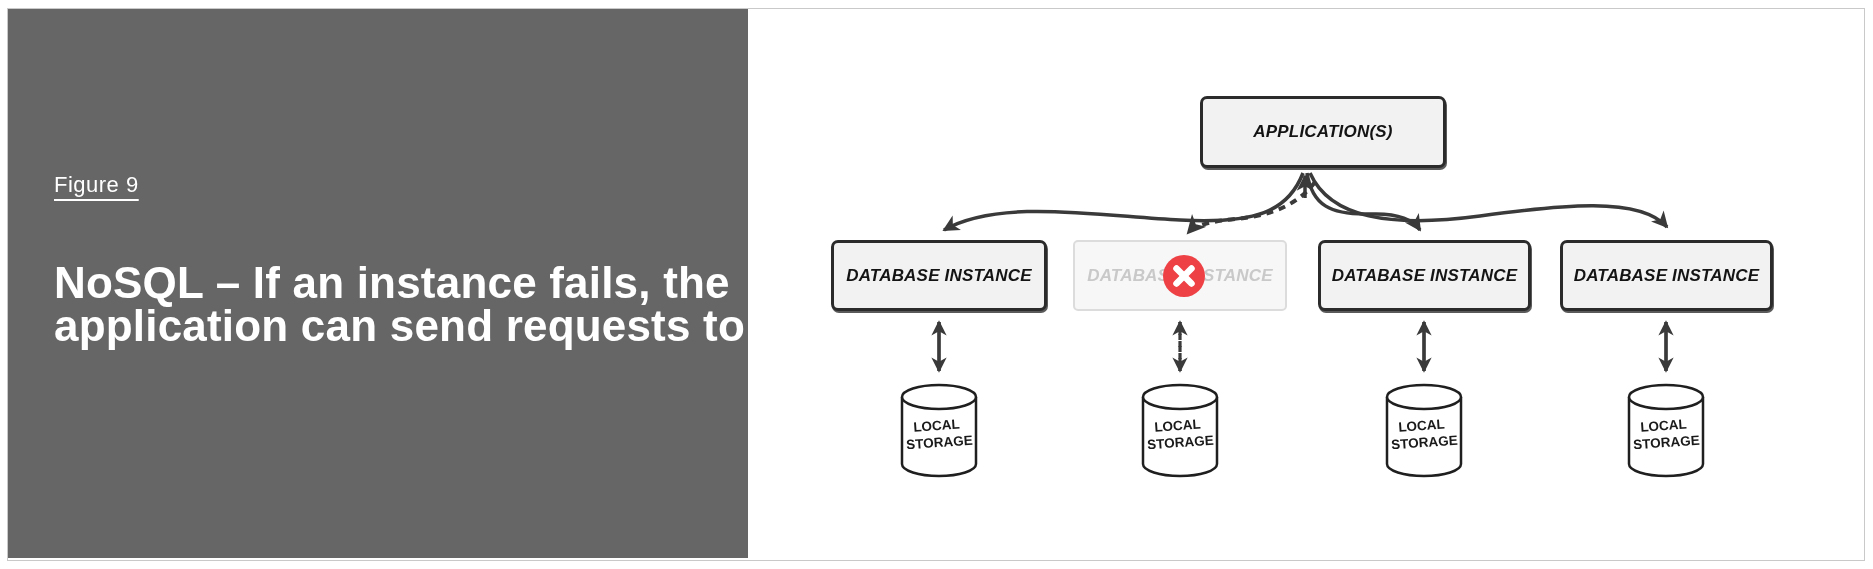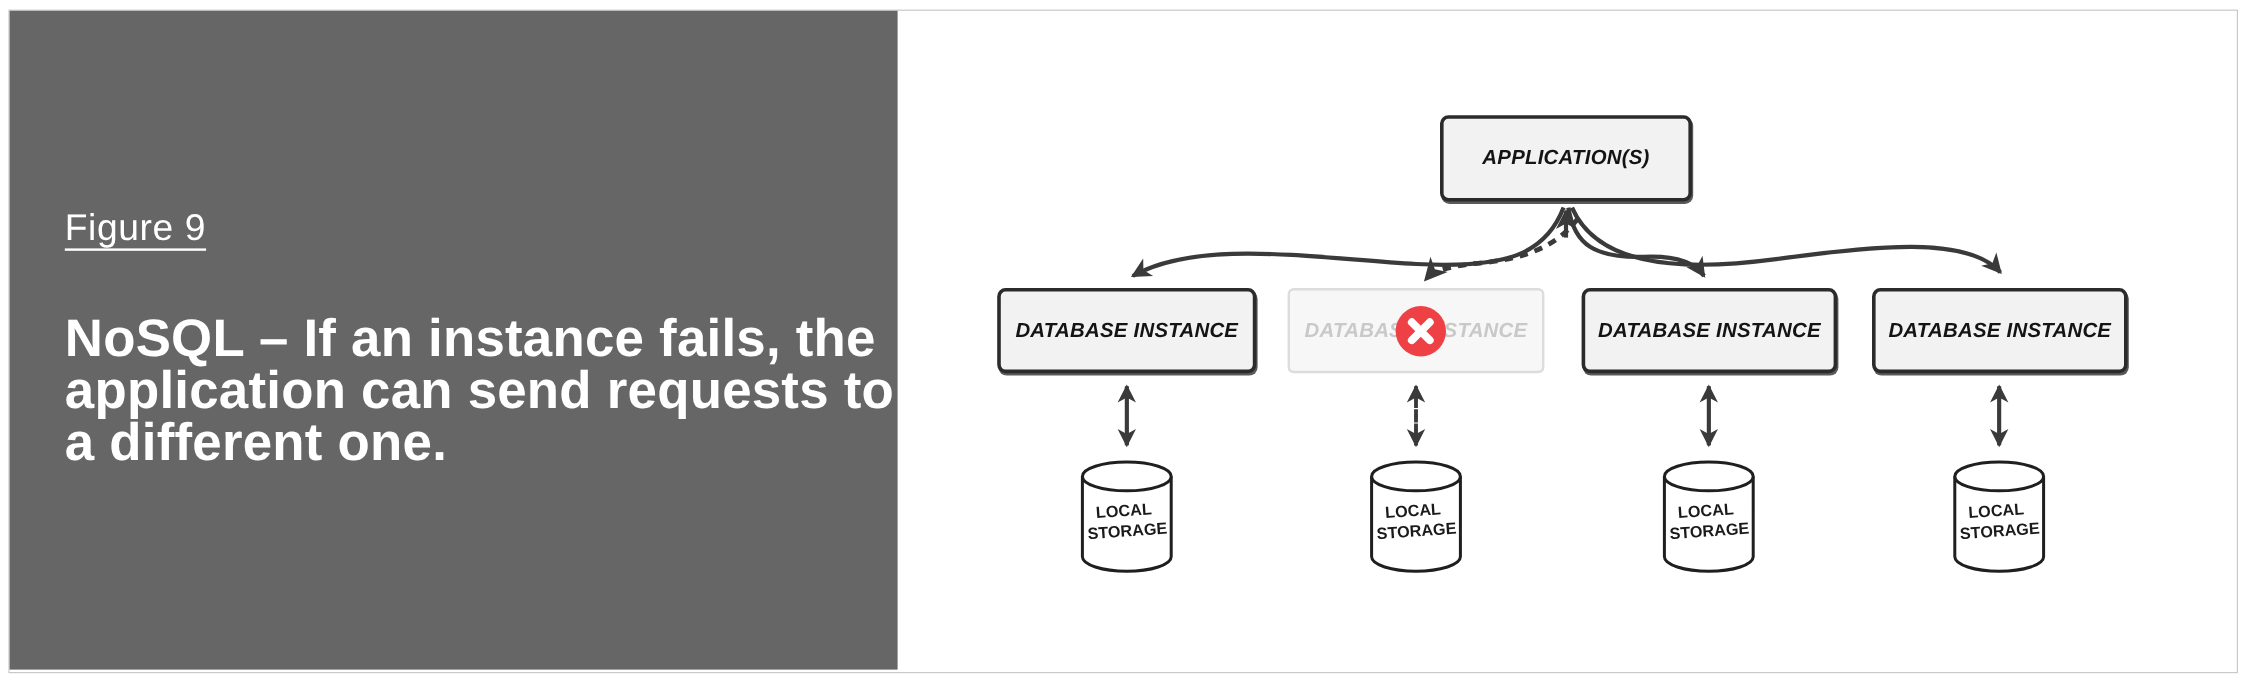--- a/index.html
+++ b/index.html
@@ -2,31 +2,31 @@
 <html><head>
 <meta charset="utf-8">
 <style>
   html,body{margin:0;padding:0;background:#ffffff;}
   body{width:1873px;height:569px;position:relative;font-family:"Liberation Sans",sans-serif;overflow:hidden;}
 
   .frame{position:absolute;left:7px;top:8px;width:1858px;height:553px;background:#ffffff;border:1px solid #c9c9c9;box-sizing:border-box;}
 
   .left-panel{position:absolute;left:8px;top:9px;width:740px;height:549px;background:#666667;}
 
-  .figure-label{position:absolute;left:46px;top:163px;color:#ffffff;font-size:31px;font-weight:normal;letter-spacing:.5px;text-decoration:underline;text-underline-offset:7px;text-decoration-thickness:2px;}
+  .figure-label{position:absolute;left:46px;top:163px;color:#ffffff;font-size:22px;font-weight:normal;letter-spacing:.5px;text-decoration:underline;text-underline-offset:7px;text-decoration-thickness:2px;}
 
   .caption{position:absolute;left:46px;top:252px;color:#ffffff;font-size:44px;font-weight:bold;line-height:43px;letter-spacing:.2px;}
 
   .diagram-layer{position:absolute;left:0;top:0;width:1873px;height:569px;}
 
   .box{position:absolute;box-sizing:border-box;display:flex;align-items:center;justify-content:center;
        background:#f2f2f2;border:3px solid #2b2b2b;border-radius:7px;
        font-style:italic;font-weight:bold;font-size:17px;color:#141414;letter-spacing:.2px;
        box-shadow:1px 2px 0 rgba(35,35,35,.75);}
-  .box.app{left:1200px;top:96px;width:210px;height:72px;}
+  .box.app{left:1200px;top:96px;width:246px;height:72px;}
   .box.inst1{left:831px;top:240px;width:216px;height:71px;}
   .box.inst2{left:1073px;top:240px;width:214px;height:71px;}
   .box.inst3{left:1318px;top:240px;width:213px;height:71px;}
   .box.inst4{left:1560px;top:240px;width:213px;height:71px;}
   .box.failed{background:#f7f7f7;border:2px solid #dcdcdc;color:#c9c9c9;box-shadow:none;border-radius:5px;}
 
   .error-badge{position:absolute;left:1163px;top:255px;width:42px;height:42px;border-radius:50%;
                background:#ee4145;display:flex;align-items:center;justify-content:center;}
 
   svg{display:block;}
@@ -34,21 +34,20 @@
 </head>
 <body>
 
 <div class="frame"></div>
 
 <div class="left-panel">
   <div class="figure-label">Figure 9</div>
   <div class="caption">
     <div>NoSQL – If an instance fails, the</div>
     <div>application can send requests to</div>
-    <div>a different one.</div>
   </div>
 </div>
 
 <svg class="diagram-layer" width="1873" height="569" viewBox="0 0 1873 569">
   <defs>
     <marker id="ah" viewBox="0 0 10 10" refX="8.6" refY="5" markerWidth="5.2" markerHeight="5.2" orient="auto" markerUnits="strokeWidth">
       <path d="M0.5,0.4 L9.6,5 L0.5,9.6 L3,5 Z" fill="#3a3a3a"></path>
     </marker>
   </defs>
 

